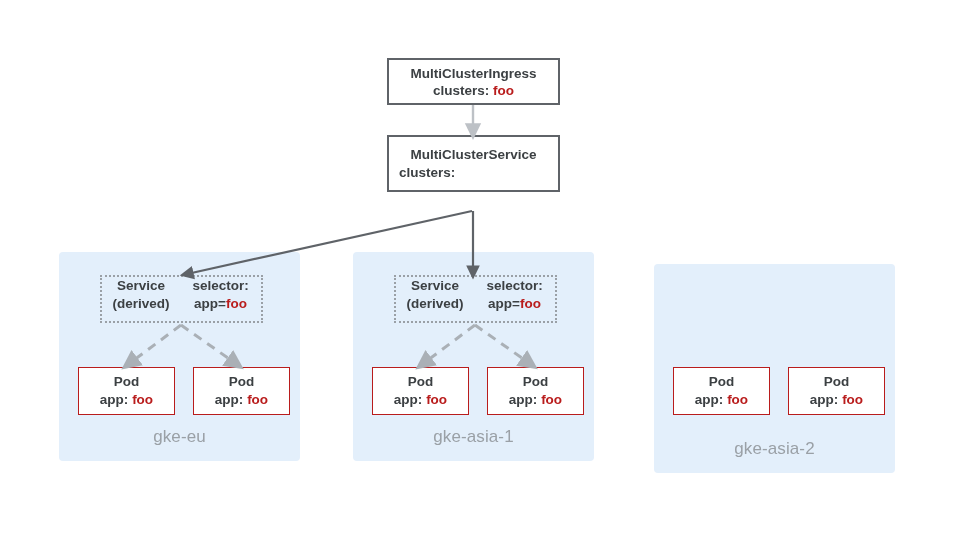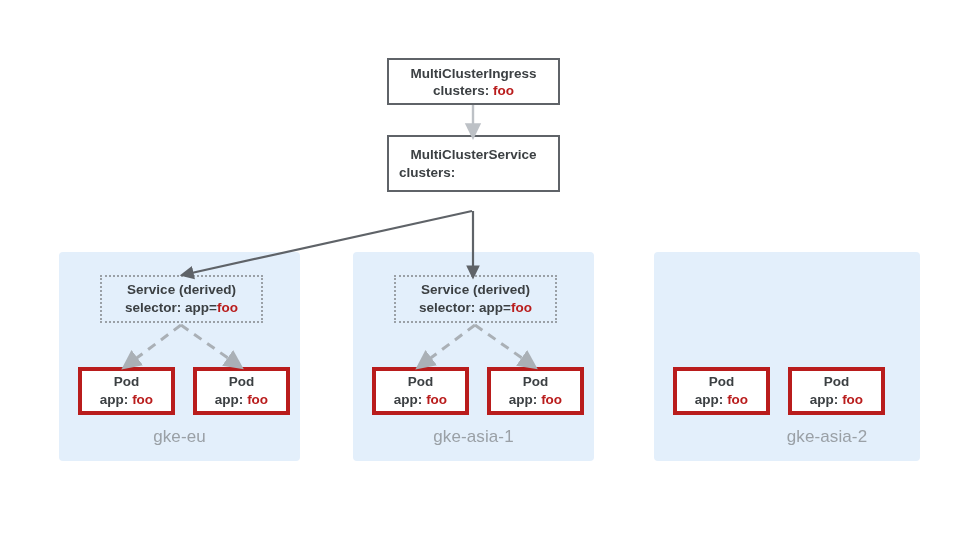--- a/index.html
+++ b/index.html
@@ -39,21 +39,21 @@
     font-size: 17px;
     font-weight: 400;
     letter-spacing: 0.1px;
     white-space: nowrap;
   }
   #panel-config { left: 330px; top: 14px; width: 289px; height: 221px; }
   #panel-config .panel-title { top: 14px; }
 
   #panel-eu     { left: 59px;  top: 252px; width: 241px; height: 209px; }
   #panel-asia1  { left: 353px; top: 252px; width: 241px; height: 209px; }
-  #panel-asia2  { left: 654px; top: 252px; width: 266px; height: 209px; padding-left: 40px; }
+  #panel-asia2  { left: 654px; top: 264px; width: 241px; height: 209px; }
   .panel-bottom-title { bottom: 14px; }
 
   
   .box {
     position: absolute;
     background: #ffffff;
     border: 2px solid #5f6368;
     box-sizing: border-box;
     display: flex;
     flex-direction: column;
@@ -71,36 +71,35 @@
   #box-mcs { left: 387px; top: 135px; width: 173px; height: 57px; }
   #box-mcs .title { text-align: center; margin-bottom: 1px; }
 
   
   .svc-box {
     position: absolute;
     border: 2px dotted #9aa0a6;
     background: transparent;
     box-sizing: border-box;
     display: flex;
-    flex-direction: column;
     justify-content: center;
     color: #3c4043;
     font-size: 13.5px;
     font-weight: bold;
     line-height: 18px;
     text-align: center;
   }
   #svc-eu    { left: 100px; top: 275px; width: 163px; height: 48px; }
   #svc-asia1 { left: 394px; top: 275px; width: 163px; height: 48px; }
 
   
   .pod {
     position: absolute;
     background: #ffffff;
-    border: 4px solid #b91c1c;
+    border: 1px solid #b91c1c;
     box-sizing: border-box;
     display: flex;
     flex-direction: column;
     justify-content: center;
     text-align: center;
     color: #3c4043;
     font-size: 13.5px;
     font-weight: bold;
     line-height: 18px;
     width: 97px;

